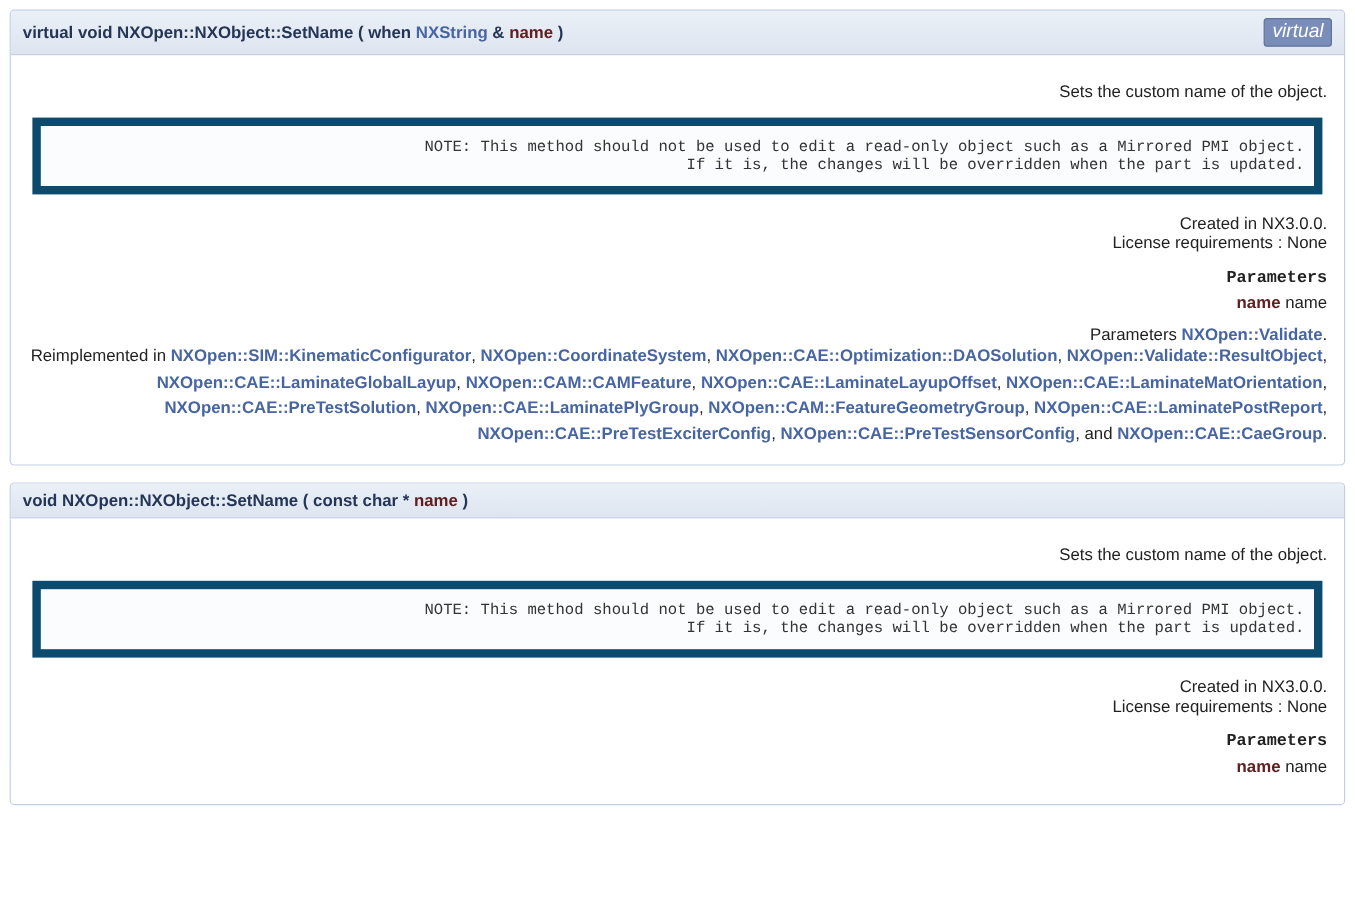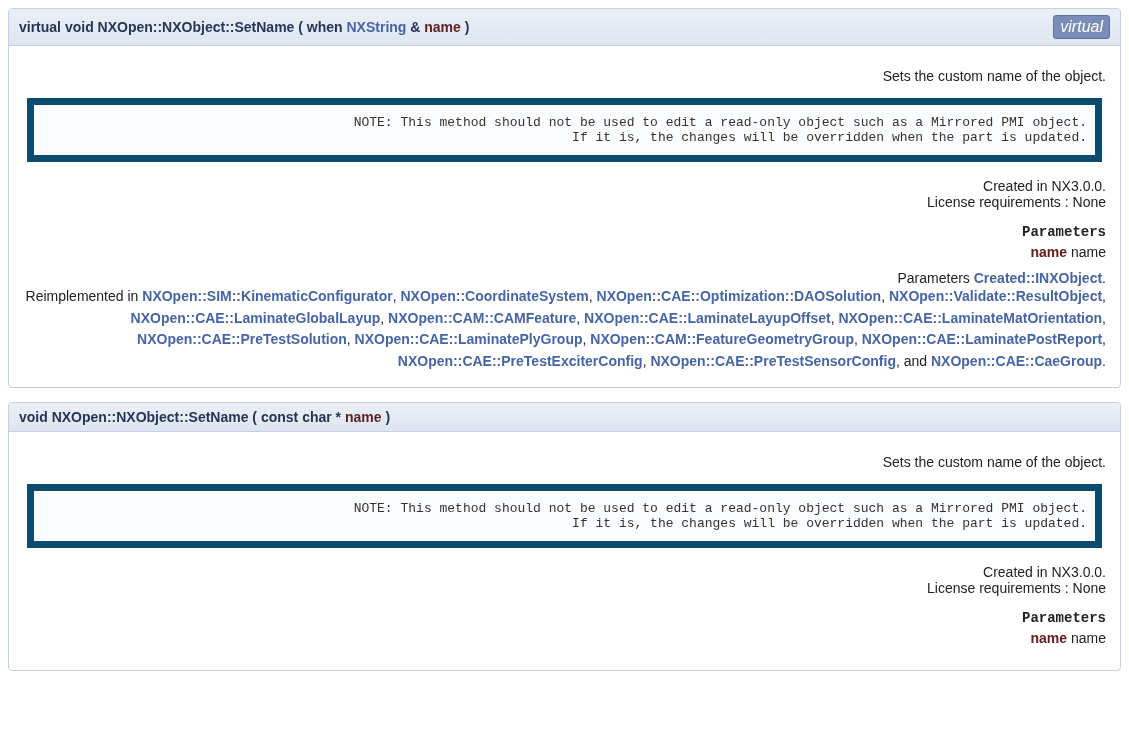--- a/index.html
+++ b/index.html
@@ -101,21 +101,21 @@
          If it is, the changes will be overridden when the part is updated.
 </div>
     <div class="line">Created in NX3.0.0.</div>
     <div class="line">License requirements : None</div>
     <div class="section-label">Parameters</div>
     <div class="param-row">
       <span class="pname">name</span>
       <span>name</span>
     </div>
     <div class="line">
-      <span>Parameters </span><a class="link">Created::INXObject</a><span>.</span>
+      <span>Parameters </span><a class="link">NXOpen::Validate</a><span>.</span>
     </div>
     <div class="line reimpl">
       <span>Reimplemented in </span><span id="reimpl-list"><a class="link">NXOpen::SIM::KinematicConfigurator</a><span class="sep">, </span><a class="link">NXOpen::CoordinateSystem</a><span class="sep">, </span><a class="link">NXOpen::CAE::Optimization::DAOSolution</a><span class="sep">, </span><a class="link">NXOpen::Validate::ResultObject</a><span class="sep">, </span><a class="link">NXOpen::CAE::LaminateGlobalLayup</a><span class="sep">, </span><a class="link">NXOpen::CAM::CAMFeature</a><span class="sep">, </span><a class="link">NXOpen::CAE::LaminateLayupOffset</a><span class="sep">, </span><a class="link">NXOpen::CAE::LaminateMatOrientation</a><span class="sep">, </span><a class="link">NXOpen::CAE::PreTestSolution</a><span class="sep">, </span><a class="link">NXOpen::CAE::LaminatePlyGroup</a><span class="sep">, </span><a class="link">NXOpen::CAM::FeatureGeometryGroup</a><span class="sep">, </span><a class="link">NXOpen::CAE::LaminatePostReport</a><span class="sep">, </span><a class="link">NXOpen::CAE::PreTestExciterConfig</a><span class="sep">, </span><a class="link">NXOpen::CAE::PreTestSensorConfig</a><span class="sep">, and </span><a class="link">NXOpen::CAE::CaeGroup</a></span><span>.</span>
     </div>
   </div>
 </div>
 
 <div class="method-block">
   <div class="method-header">
     <span class="sig">

